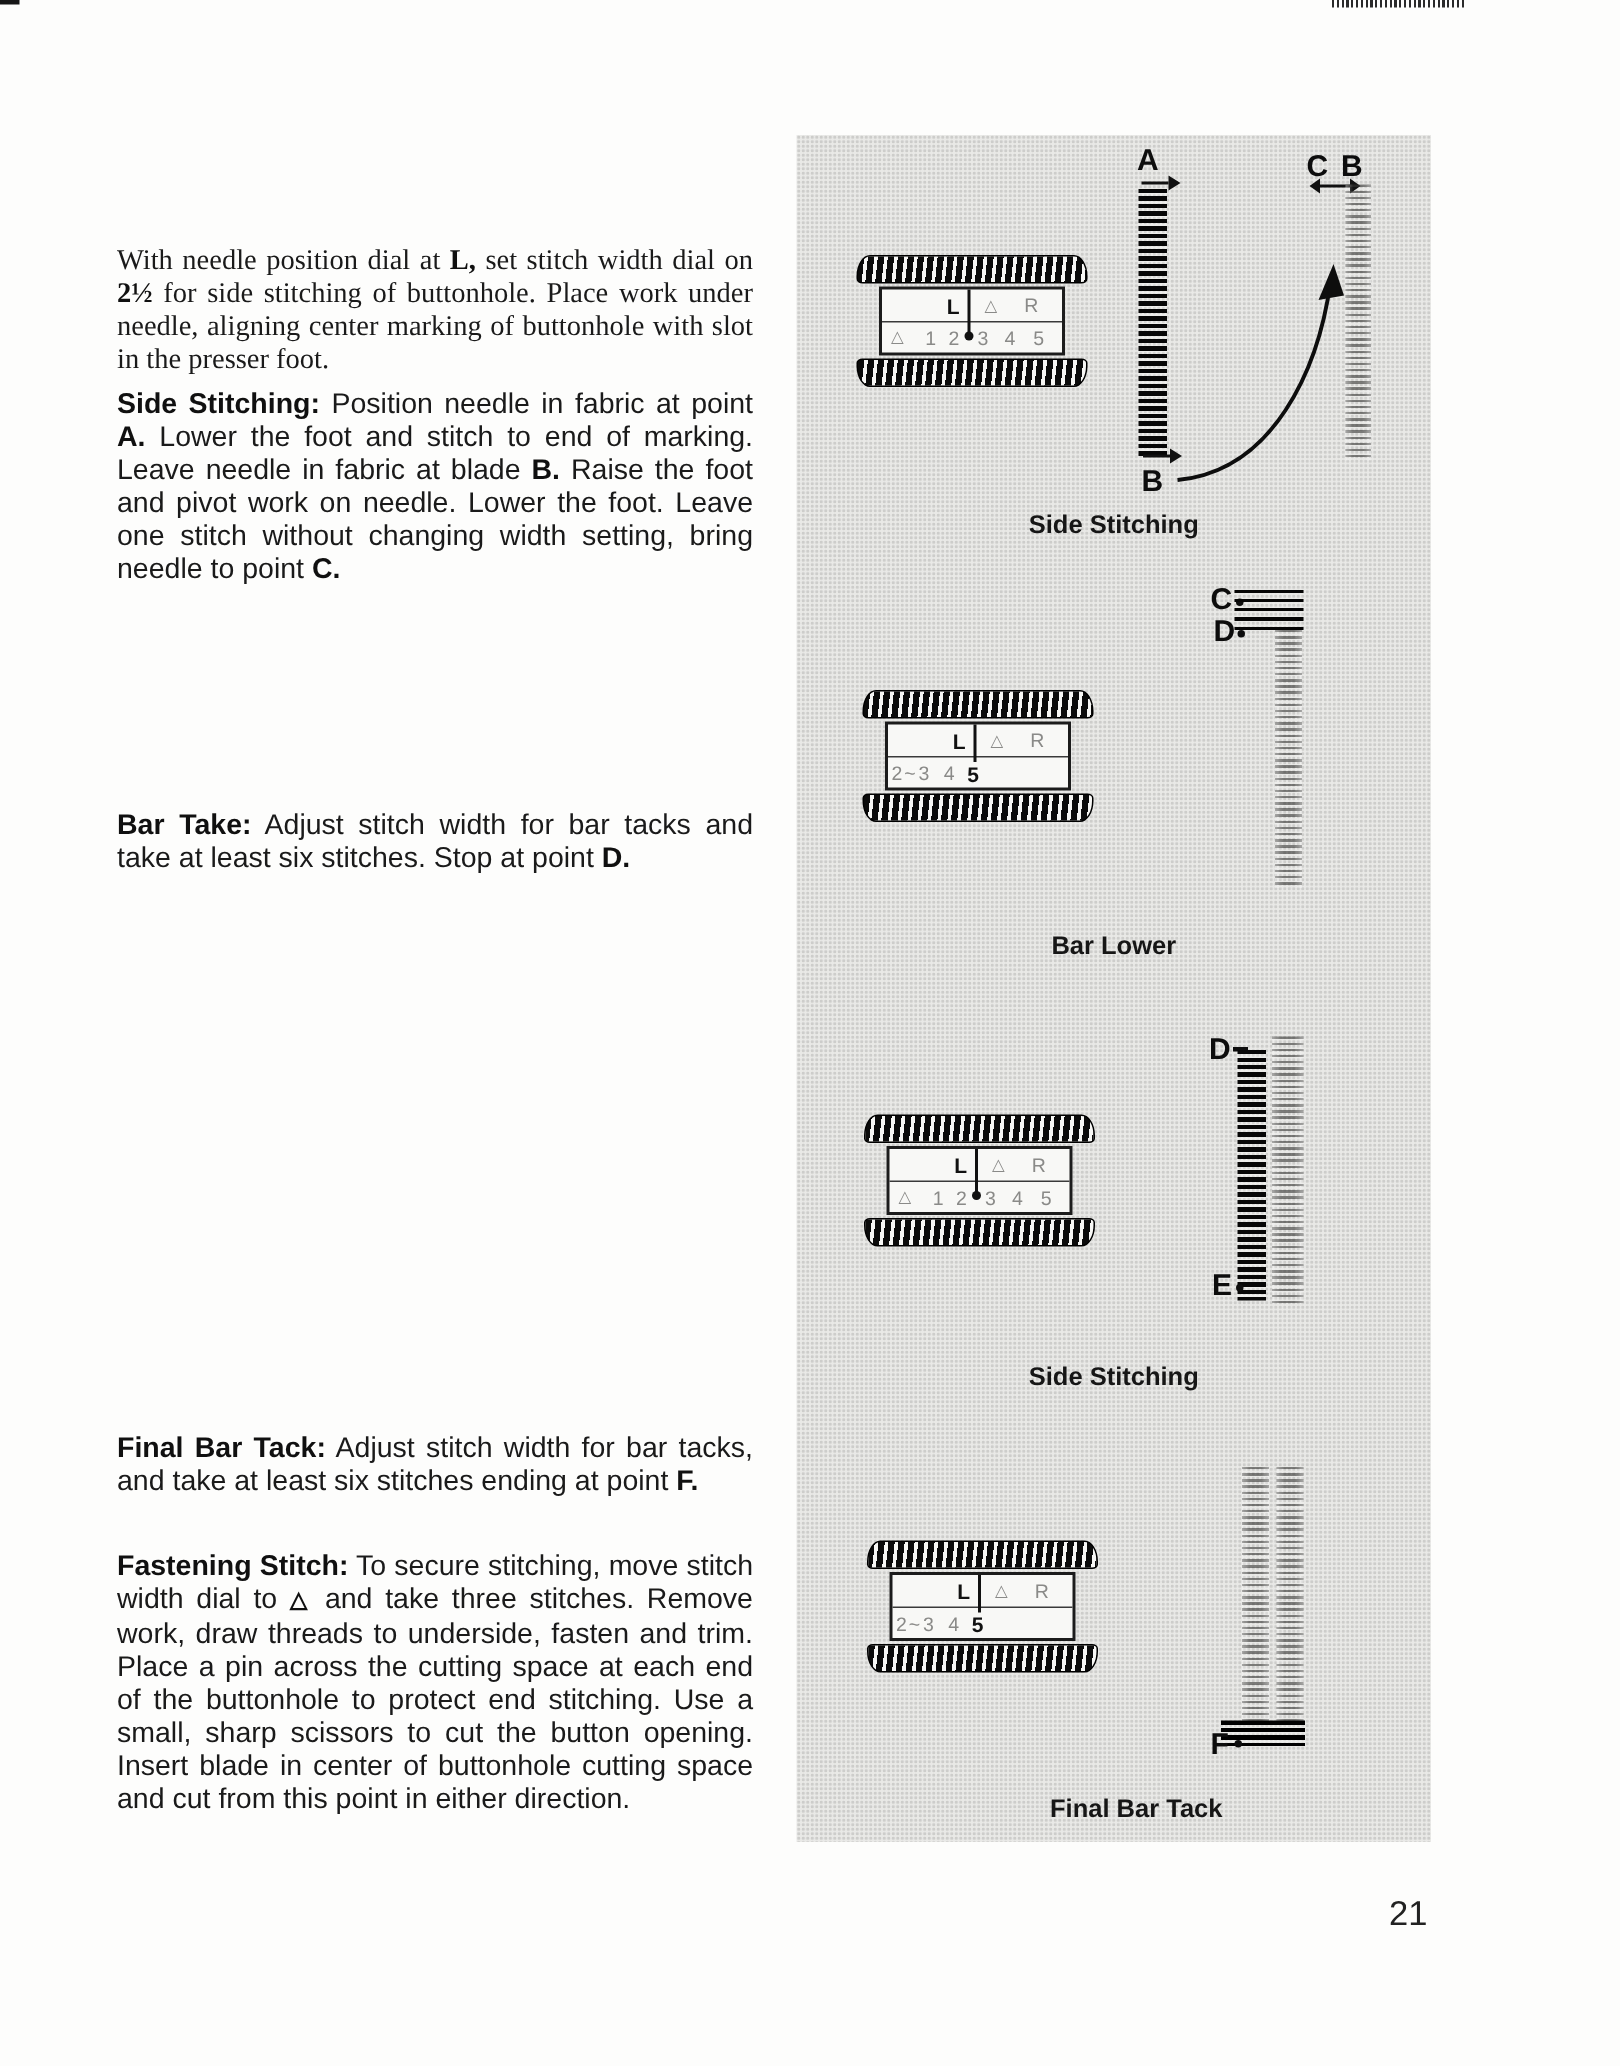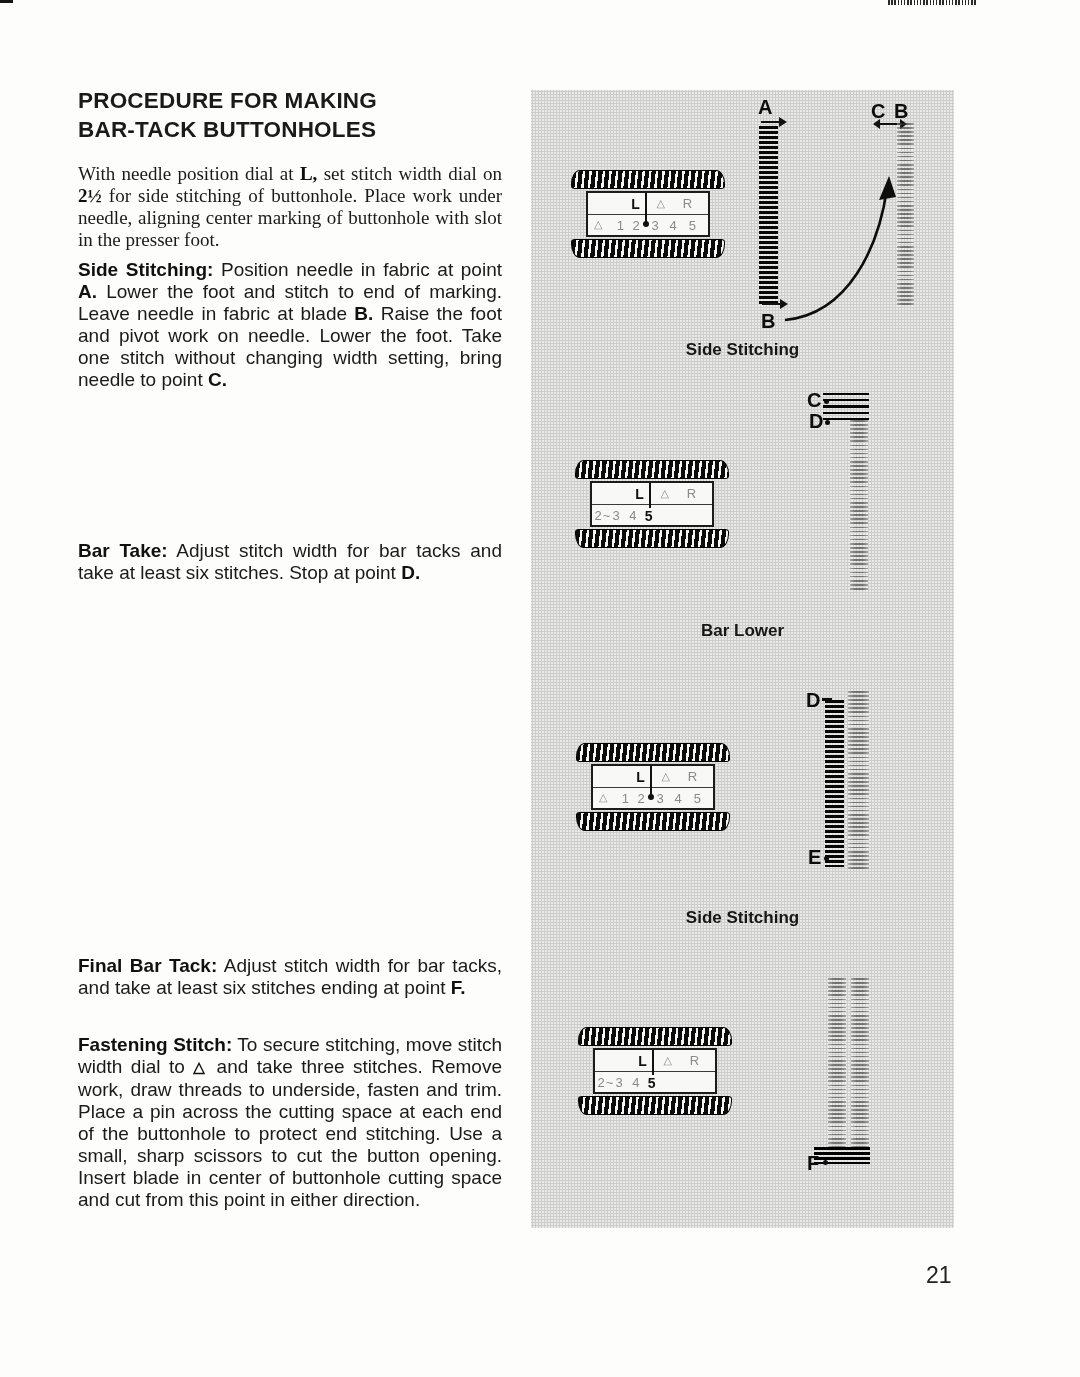--- a/index.html
+++ b/index.html
@@ -99,27 +99,23 @@
   .sB4{left:44%; font-weight:bold; color:#111 !important; font-size:14px !important;} 
 </style>
 </head>
 <body>
 
 <div class="page">
 
   <div class="artifact tl"></div>
   <div class="artifact tr"></div>
 
-  <div class="title">
-    <div>PROCEDURE FOR MAKING</div>
-    <div>BAR-TACK BUTTONHOLES</div>
-  </div>
 
   <p class="para p-intro"><span>With needle position dial at </span><b>L,</b><span> set stitch width dial on </span><b>2½</b><span> for side stitching of buttonhole. Place work under needle, aligning center marking of buttonhole with slot in the presser foot.</span></p>
-  <p class="para p-ss1"><b>Side Stitching:</b><span> Position needle in fabric at point </span><b>A.</b><span> Lower the foot and stitch to end of marking. Leave needle in fabric at blade </span><b>B.</b><span> Raise the foot and pivot work on needle. Lower the foot. Take one stitch without changing width setting, bring needle to point </span><b>C.</b></p>
+  <p class="para p-ss1"><b>Side Stitching:</b><span> Position needle in fabric at point </span><b>A.</b><span> Lower the foot and stitch to end of marking. Leave needle in fabric at blade </span><b>B.</b><span> Raise the foot and pivot work on needle. Lower the foot. Leave one stitch without changing width setting, bring needle to point </span><b>C.</b></p>
   <p class="para p-bt"><b>Bar Take:</b><span> Adjust stitch width for bar tacks and take at least six stitches. Stop at point </span><b>D.</b></p>
   <p class="para p-fbt"><b>Final Bar Tack:</b><span> Adjust stitch width for bar tacks, and take at least six stitches ending at point </span><b>F.</b></p>
   <p class="para p-fs"><b>Fastening Stitch:</b><span> To secure stitching, move stitch width dial to </span><b class="sym">△</b><span> and take three stitches. Remove work, draw threads to underside, fasten and trim. Place a pin across the cutting space at each end of the buttonhole to protect end stitching. Use a small, sharp scissors to cut the button opening. Insert blade in center of buttonhole cutting space and cut from this point in either direction.</span></p>
 
   <div class="fig">
 
     <div class="dial dial-a" style="left:42px; top:80px;">
       <div class="knurl top"></div>
       <div class="dbody">
         <div class="drow r1">
@@ -248,18 +244,19 @@
           <span class="sB1">~</span>
           <span class="sB2">3</span>
           <span class="sB3">4</span>
           <span class="sB4">5</span>
         </div>
         <div class="dptr"></div>
       </div>
       <div class="knurl bot"></div>
     </div>
 
+    <div class="cap cap4">Final Bar Tack</div>
 
   </div>
 
   <div class="page-num">21</div>
 
 </div>
 
 </body></html>

